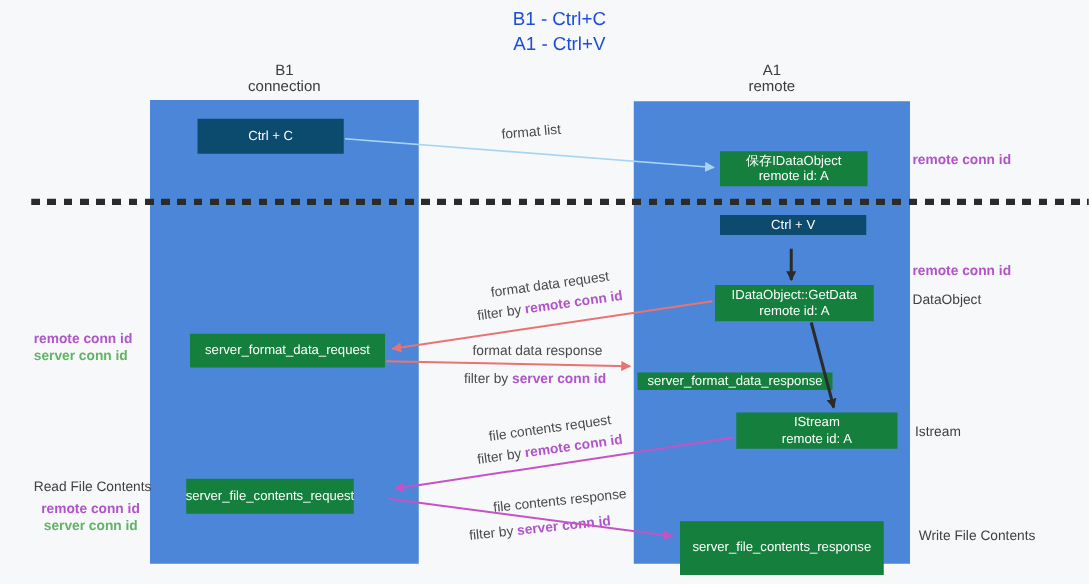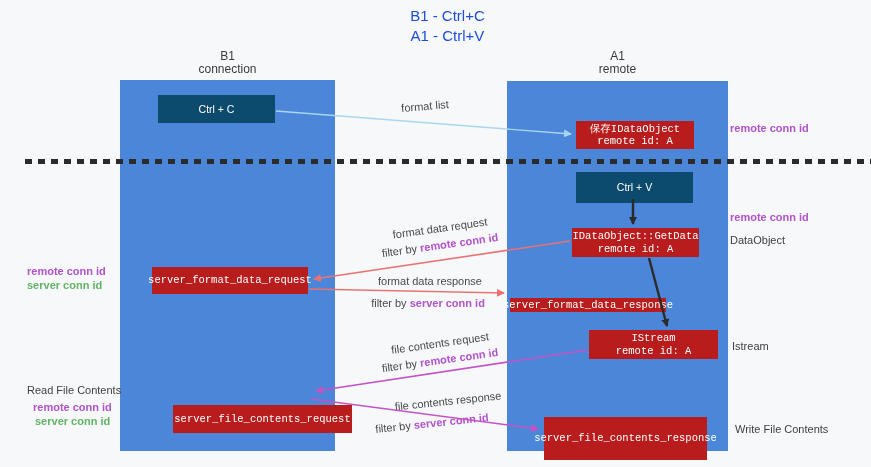--- a/index.html
+++ b/index.html
@@ -25,21 +25,21 @@
     position:absolute;left:25px;top:159px;width:846px;height:5px;
     background:repeating-linear-gradient(90deg,#2b2b2b 0 7px,transparent 7px 13px);
   }
   .box{
     position:absolute;display:flex;flex-direction:column;
     align-items:center;justify-content:center;
     color:#ffffff;font-size:10.5px;line-height:12.5px;text-align:center;
     box-sizing:border-box;
   }
   .box.green{background:#0c4a6e;}
-  .box.orange{background:#b91c1c;font-family:Liberation Mono, monospace;}
+  .box.orange{background:#15803d;}
   .side-label{
     position:absolute;font-size:11px;line-height:13px;white-space:nowrap;
   }
   .side-label.dark{color:#3f3f3f;font-weight:400;}
   .side-label.purple{color:#b153cb;font-weight:bold;}
   .side-label.green{color:#62b366;font-weight:bold;}
   .arrow-label{
     position:absolute;font-size:11px;color:#4a4a4a;white-space:nowrap;
     transform-origin:center center;
   }
@@ -74,38 +74,38 @@
   <div class="divider"></div>
 
   <div id="boxes-layer">
       <div class="box green" style="left: 158px; top: 95px; width: 117px; height: 28px;">
         <span>Ctrl + C</span>
       </div>
       <div class="box orange" style="left: 576px; top: 121px; width: 118px; height: 28px;">
         <span>保存IDataObject</span>
         <span>remote id: A</span>
       </div>
-      <div class="box green" style="left: 576px; top: 172px; width: 117px; height: 31px;">
+      <div class="box green" style="left: 576px; top: 172px; width: 117px; height: 16px;">
         <span>Ctrl + V</span>
       </div>
       <div class="box orange" style="left: 572px; top: 228px; width: 127px; height: 29px;">
         <span>IDataObject::GetData</span>
         <span>remote id: A</span>
       </div>
       <div class="box orange" style="left: 152px; top: 267px; width: 156px; height: 27px;">
         <span>server_format_data_request</span>
       </div>
       <div class="box orange" style="left: 510px; top: 279px; width: 156px; height: 14px; margin-top: 19px;">
         <span>server_format_data_response</span>
       </div>
       <div class="box orange" style="left: 589px; top: 330px; width: 129px; height: 29px;">
         <span>IStream</span>
         <span>remote id: A</span>
       </div>
-      <div class="box orange" style="left: 149px; top: 405px; width: 179px; height: 28px; margin-left: 24px;">
+      <div class="box orange" style="left: 149px; top: 383px; width: 134px; height: 28px;">
         <span>server_file_contents_request</span>
       </div>
       <div class="box orange" style="left: 544px; top: 417px; width: 163px; height: 43px;">
         <span>server_file_contents_response</span>
       </div>
     </div>
   <div id="side-labels-layer">
       <div class="side-label purple" style="left: 730px; top: 122px;">remote conn id</div>
       <div class="side-label purple" style="left: 730px; top: 211px;">remote conn id</div>
       <div class="side-label dark" style="left: 730px; top: 234px;">DataObject</div>

